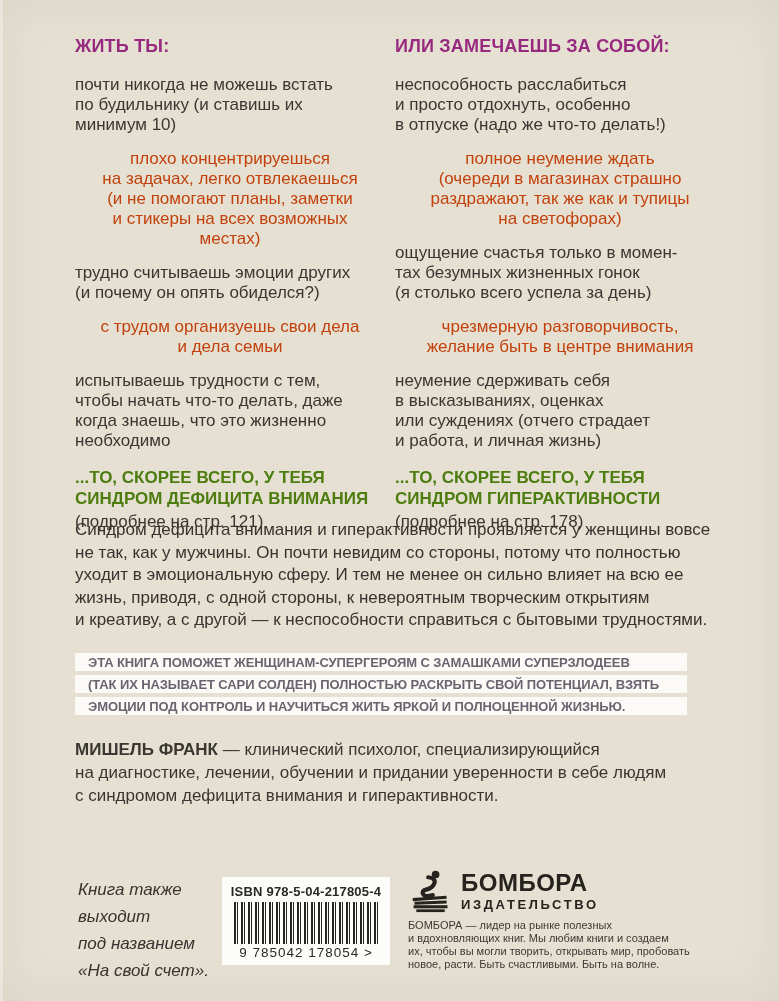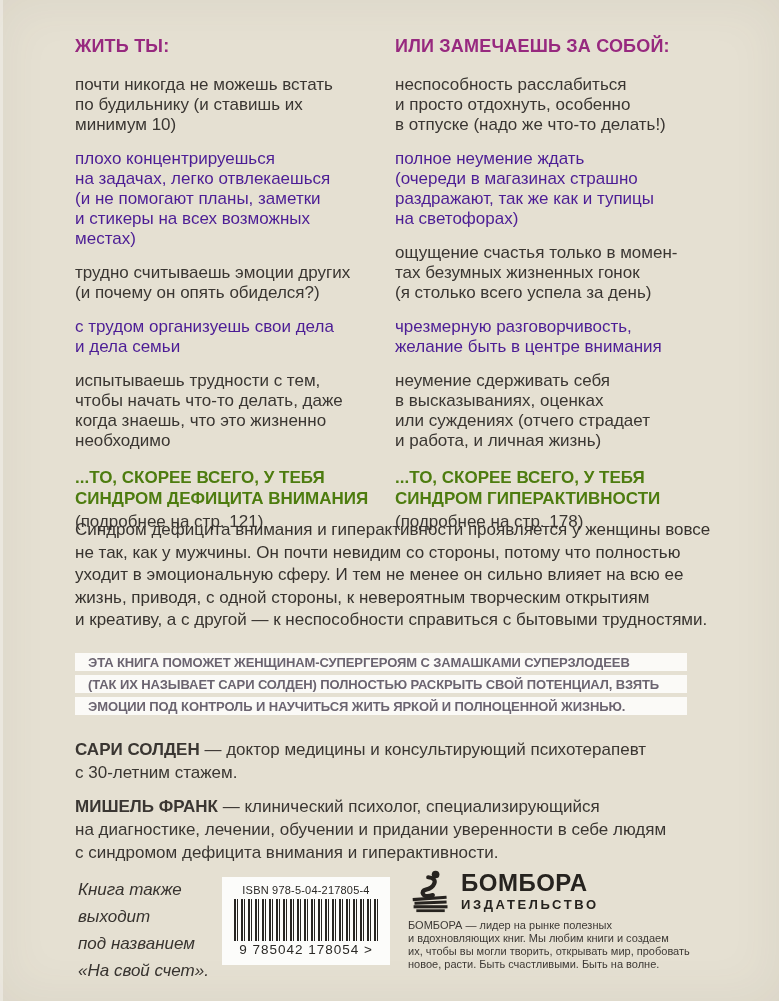--- a/index.html
+++ b/index.html
@@ -20,21 +20,21 @@
   .col-right { left:395px; width:330px; }
   .hdr {
     font-size:18px; font-weight:bold; letter-spacing:0.2px;
     color:#97297f; margin:0 0 18px 0;
   }
   .item {
     white-space:pre-line;
     font-size:17px; line-height:20px;
     margin:0 0 14px 0;
   }
-  .item.magenta { color:#4c1d95; }
+  .item.magenta { color:#c2410c;text-align:center; }
   .conclusion { margin-top:16px; }
   .conc {
     display:block; white-space:pre-line;
     font-size:17px; font-weight:bold; line-height:21px;
     color:#4d7c0f;
   }
   .note { display:block; font-size:17px; line-height:21px; margin-top:2px; }
 
   .intro {
     position:absolute; left:75px; top:519px; width:660px;
@@ -63,21 +63,21 @@
     white-space:pre-line;
     font-style:italic; font-size:17px; line-height:27px; color:#37332f;
   }
 
   .barcode-box {
     position:absolute; left:222px; top:877px;
     width:168px; height:88px;
     background:#fcfcfa; text-align:center;
   }
   .isbn {
-    padding-top:7px; font-size:11px; letter-spacing:0.2px; color:#2b2926;
+    padding-top:7px; font-size:13px; letter-spacing:0.2px; color:#2b2926;font-weight:bold;
   }
   .bars {
     height:42px; margin:3px 12px 0 12px;
     background:repeating-linear-gradient(to right,
       #272522 0 2px, #fcfcfa 2px 3px,
       #272522 3px 4px, #fcfcfa 4px 7px,
       #272522 7px 9px, #fcfcfa 9px 10px,
       #272522 10px 11px, #fcfcfa 11px 14px);
   }
   .digits {
@@ -163,22 +163,20 @@
 жизнь, приводя, с одной стороны, к невероятным творческим открытиям
 и креативу, а с другой — к неспособности справиться с бытовыми трудностями.</p>
 
   <div class="strips">
     <div class="strip">ЭТА КНИГА ПОМОЖЕТ ЖЕНЩИНАМ-СУПЕРГЕРОЯМ С ЗАМАШКАМИ СУПЕРЗЛОДЕЕВ</div>
     <div class="strip">(ТАК ИХ НАЗЫВАЕТ САРИ СОЛДЕН) ПОЛНОСТЬЮ РАСКРЫТЬ СВОЙ ПОТЕНЦИАЛ, ВЗЯТЬ</div>
     <div class="strip">ЭМОЦИИ ПОД КОНТРОЛЬ И НАУЧИТЬСЯ ЖИТЬ ЯРКОЙ И ПОЛНОЦЕННОЙ ЖИЗНЬЮ.</div>
   </div>
 
   <div class="authors">
-    <p class="author"><span class="aname">САРИ СОЛДЕН</span><span> — доктор медицины и консультирующий психотерапевт
-с 30-летним стажем.</span></p>
     <p class="author"><span class="aname">МИШЕЛЬ ФРАНК</span><span> — клинический психолог, специализирующийся
 на диагностике, лечении, обучении и придании уверенности в себе людям
 с синдромом дефицита внимания и гиперактивности.</span></p>
   </div>
 
   <p class="alt-note">Книга также
 выходит
 под названием
 «На свой счет».</p>
 

